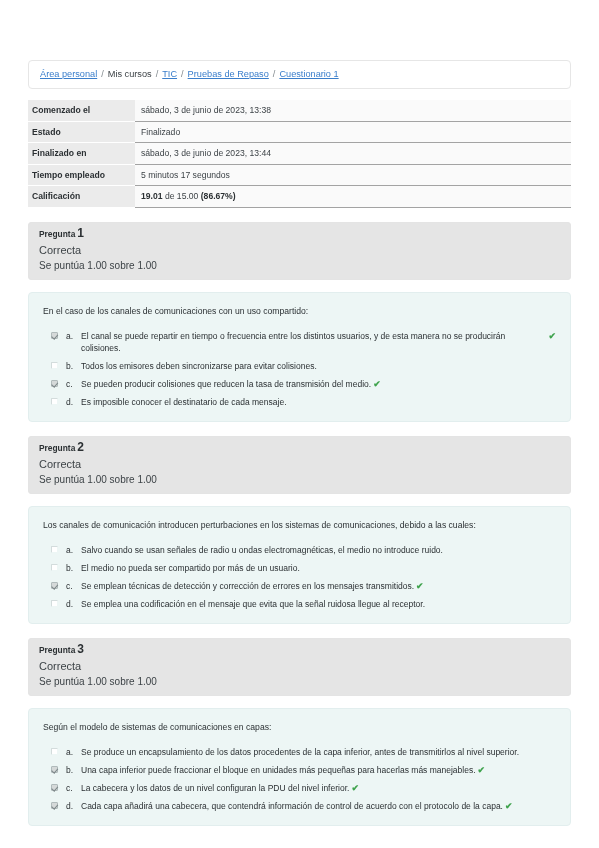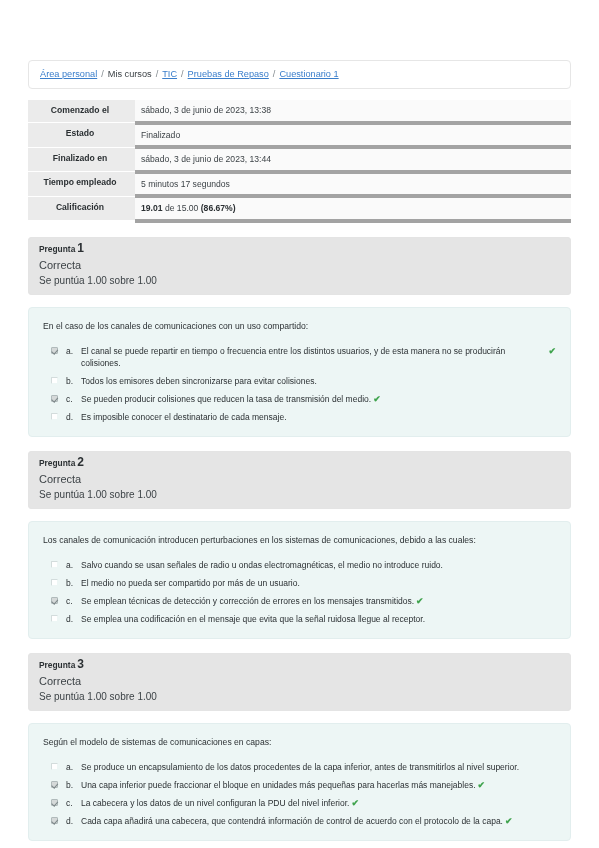--- a/index.html
+++ b/index.html
@@ -66,35 +66,35 @@
     font-size: 8.6px;
     margin-bottom: 14px;
   }
   .summary-table tr {
     border-bottom: 1px solid #ffffff;
   }
   .summary-table th {
     background: #ebebeb;
     color: #2b3033;
     font-weight: bold;
-    text-align: center;
+    text-align: left;
     vertical-align: top;
     width: 96px;
     padding: 4px 7px 4px 4px;
     line-height: 12.5px;
     border-bottom: 1px solid #ffffff;
   }
   .summary-table td {
     background: #fafafa;
     color: #3d4347;
     text-align: left;
     vertical-align: top;
     padding: 4px 6px 4px 6px;
     line-height: 12.5px;
-    border-bottom: 4px solid #a3a3a3;
+    border-bottom: 1px solid #a3a3a3;
   }
   .summary-table td b {
     font-weight: bold;
     color: #2b3033;
   }
 
   
   .qinfo {
     border: 1px solid #e4e4e4;
     border-radius: 3px;

